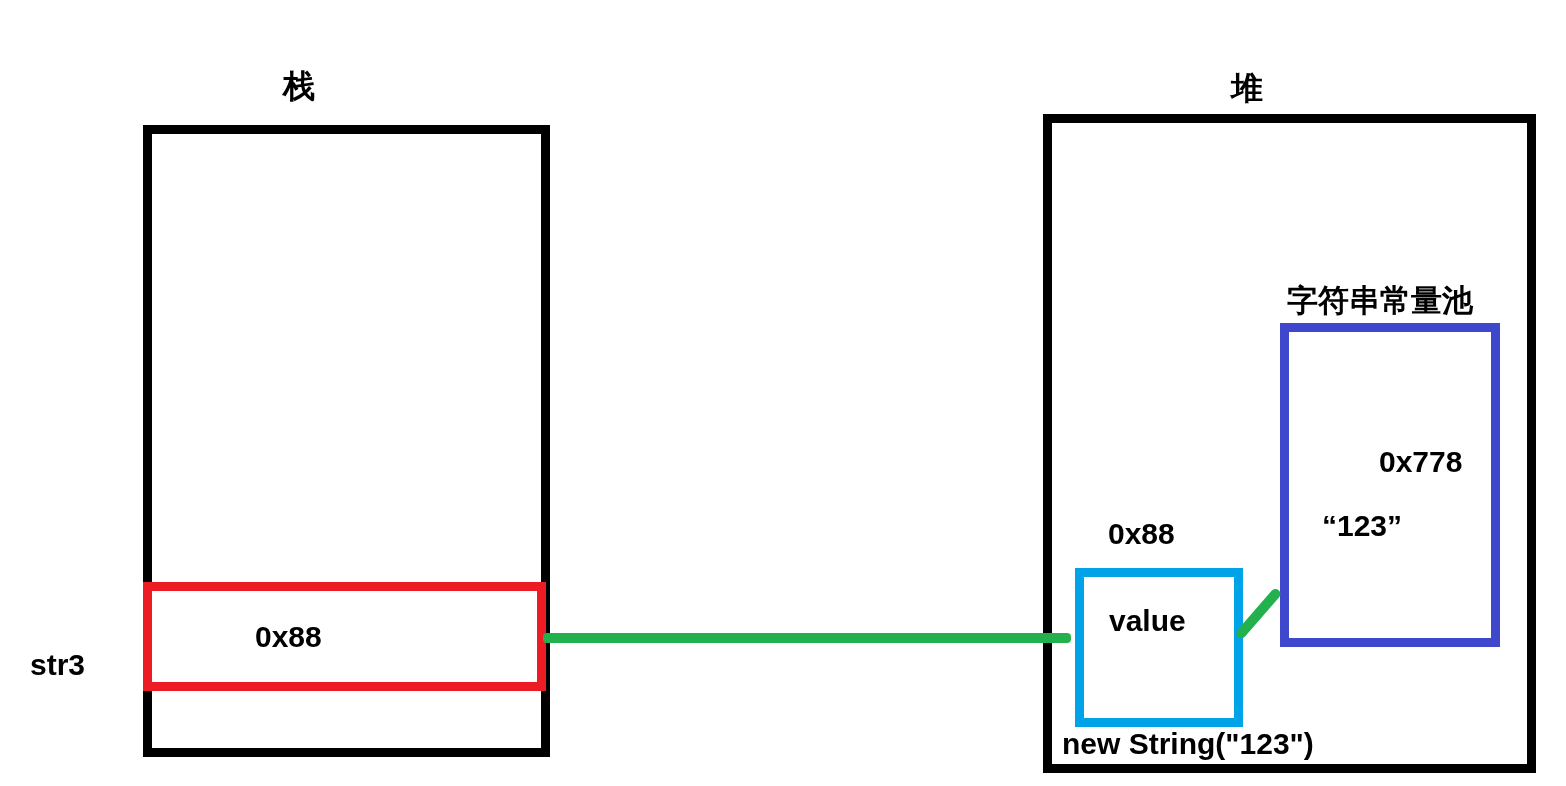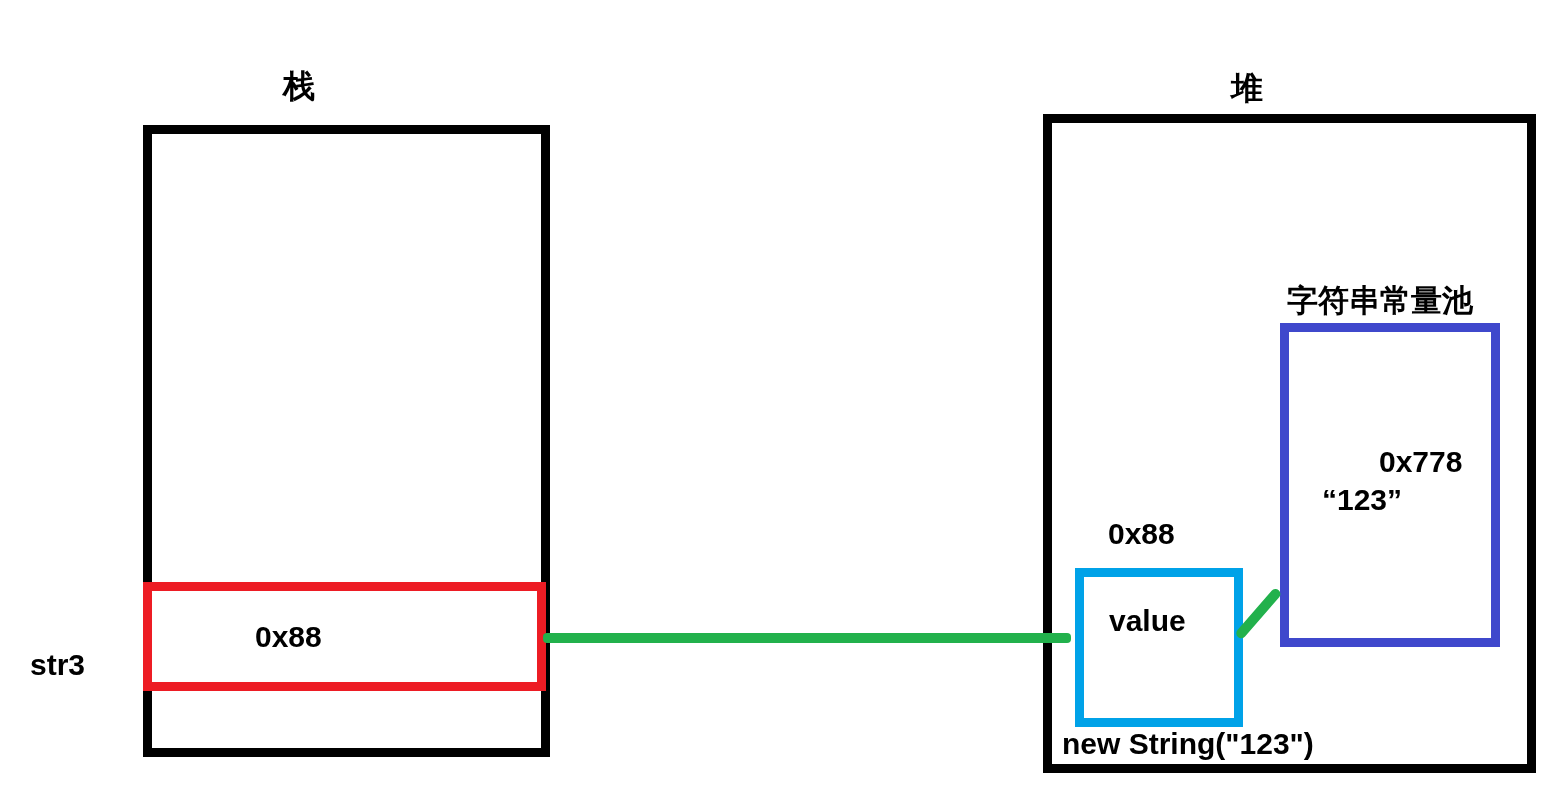--- a/index.html
+++ b/index.html
@@ -80,21 +80,21 @@
     transform-origin: 0 50%;
   }
 
   
   .stack-title   { left: 283px;  top: 70px;  }
   .heap-title    { left: 1231px; top: 72px;  }
   .str3-label    { left: 30px;   top: 650px; }
   .stack-cell-value { left: 255px; top: 622px; }
   .pool-title    { left: 1287px; top: 285px; font-size: 31px; }
   .pool-address  { left: 1335px; top: 447px; margin-left: 44px; }
-  .pool-value    { left: 1322px; top: 485px; }
+  .pool-value    { left: 1322px; top: 511px; }
   .object-address{ left: 1108px; top: 519px; }
   .object-field  { left: 1109px; top: 606px; text-align: center; }
   .object-caption{ left: 1062px; top: 729px; }
 </style>
 </head>
 <body>
 
 <div class="canvas">
 
   <div class="lbl cjk-title stack-title">栈</div>

